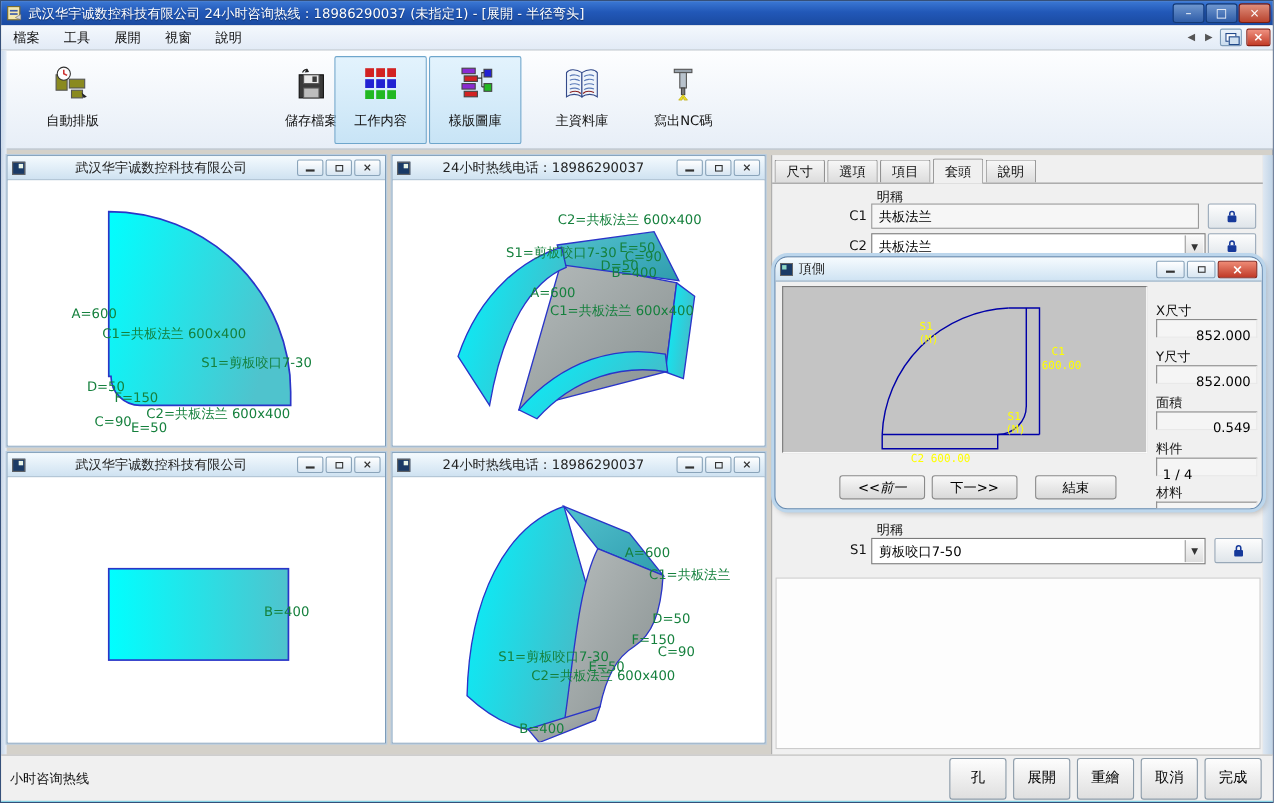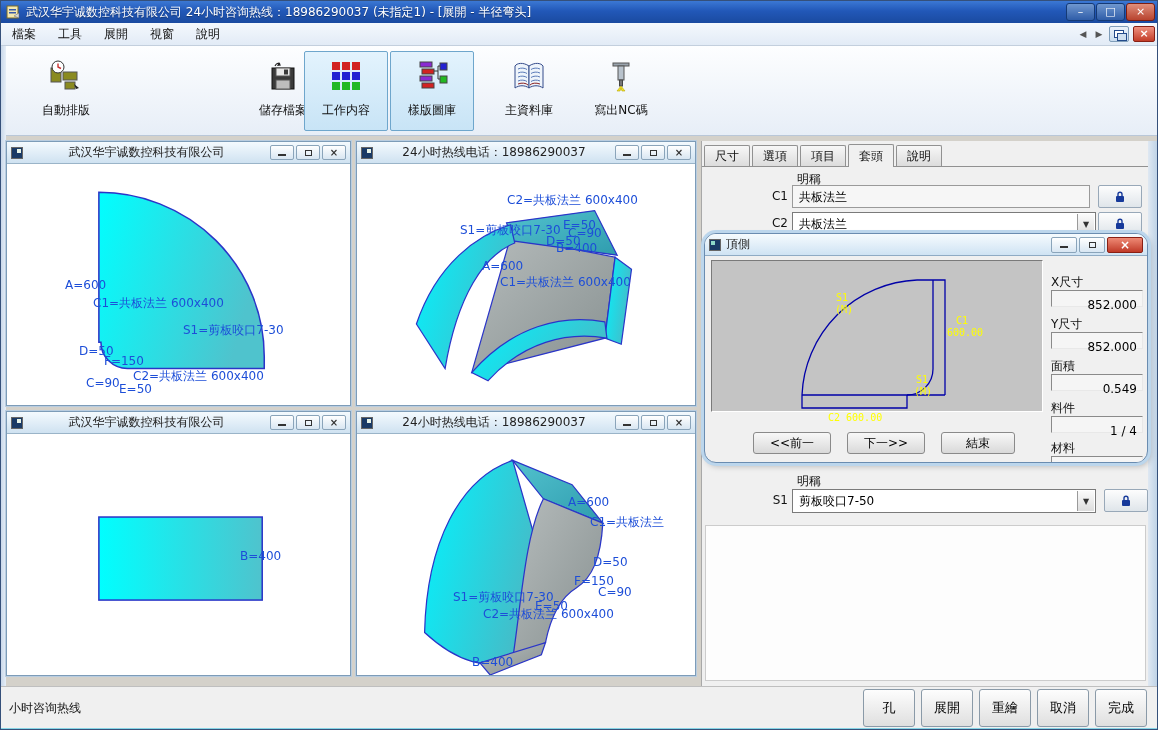--- a/index.html
+++ b/index.html
@@ -51,21 +51,21 @@
   .win-title { flex:1; text-align:center; font-size:12px; color:#222; white-space:nowrap; overflow:hidden; }
   .win-btns { display:flex; gap:2px; flex:0 0 auto; }
   .wbtn { width:24px; height:15px; border:1px solid #8aa4ba; border-radius:2px;
     background:linear-gradient(180deg,#ffffff,#d8e6f2); display:flex; align-items:center; justify-content:center; }
   .g-min { width:8px; height:2px; background:#333; margin-top:5px; }
   .g-box { width:7px; height:6px; border:1px solid #333; }
   .g-x { font-size:10px; font-weight:bold; color:#333; line-height:1; }
   .win-body { position:relative; width:100%; height:calc(100% - 22px); background:#fff; overflow:hidden; }
   .win-body svg { position:absolute; left:0; top:0; }
 
-  .ann { position:absolute; white-space:nowrap; font-size:12px; color:#1d4ed8; line-height:1.05; }
+  .ann { position:absolute; white-space:nowrap; font-size:12px; color:#15803d; line-height:1.05; }
   .ann-y { font-size:10px; font-family:"DejaVu Sans Mono","Liberation Mono",monospace; color:#ffff00; }
 
   
   .panel { position:absolute; left:700px; top:140px; width:447px; height:545px; background:#f0f0f0; border-left:1px solid #a8a8a8; }
   .frame-right { position:absolute; left:1147px; top:140px; width:11px; height:545px; background:linear-gradient(90deg,#dfe8f2,#b9cfe4); }
   .tabs { position:absolute; left:2px; top:2px; height:23px; display:flex; align-items:flex-end; }
   .tab { height:21px; padding:0 10px; line-height:21px; font-size:12px; color:#111;
     background:linear-gradient(180deg,#f7f7f7,#dcdcdc); border:1px solid #919191; border-bottom:none; margin-right:2px; border-radius:2px 2px 0 0; }
   .tab.active { height:23px; line-height:23px; background:#f0f0f0; position:relative; z-index:2; margin-bottom:-1px; }
   .tabline { position:absolute; left:0; top:25px; width:447px; height:1px; background:#919191; }
@@ -477,25 +477,25 @@
         <span class="ann ann-y" style="left: 116px; top: 152px; text-align: center;">C2 600.00</span>
       </div>
 
     <div class="dfield-label" style="left:346px; top:40px;">X尺寸</div>
     <div class="dfield-input num" style="left:346px; top:56px;">852.000</div>
     <div class="dfield-label" style="left:346px; top:82px;">Y尺寸</div>
     <div class="dfield-input num" style="left:346px; top:98px;">852.000</div>
     <div class="dfield-label" style="left:346px; top:124px;">面積</div>
     <div class="dfield-input num" style="left:346px; top:140px;">0.549</div>
     <div class="dfield-label" style="left:346px; top:166px;">料件</div>
-    <div class="dfield-input" style="left:346px; top:182px;text-align:right;">1 / 4</div>
+    <div class="dfield-input" style="left:346px; top:182px;">1 / 4</div>
     <div class="dfield-label" style="left:346px; top:206px;">材料</div>
     <div class="dfield-input" style="left:346px; top:222px;"></div>
 
-    <div class="dlg-btn" style="left:48px; top:198px; width:78px;">&lt;&lt;前一</div>
+    <div class="dlg-btn" style="left:58px; top:198px; width:78px;font-style:italic;">&lt;&lt;前一</div>
     <div class="dlg-btn" style="left:142px; top:198px; width:78px;">下一&gt;&gt;</div>
     <div class="dlg-btn" style="left:236px; top:198px; width:74px;">結束</div>
   </div>
 
   <div class="statusbar">
     <span class="status-text">小时咨询热线</span>
     <div class="sbtn" style="left:862px;">孔</div>
     <div class="sbtn" style="left:920px;">展開</div>
     <div class="sbtn" style="left:978px;">重繪</div>
     <div class="sbtn" style="left:1036px;">取消</div>

